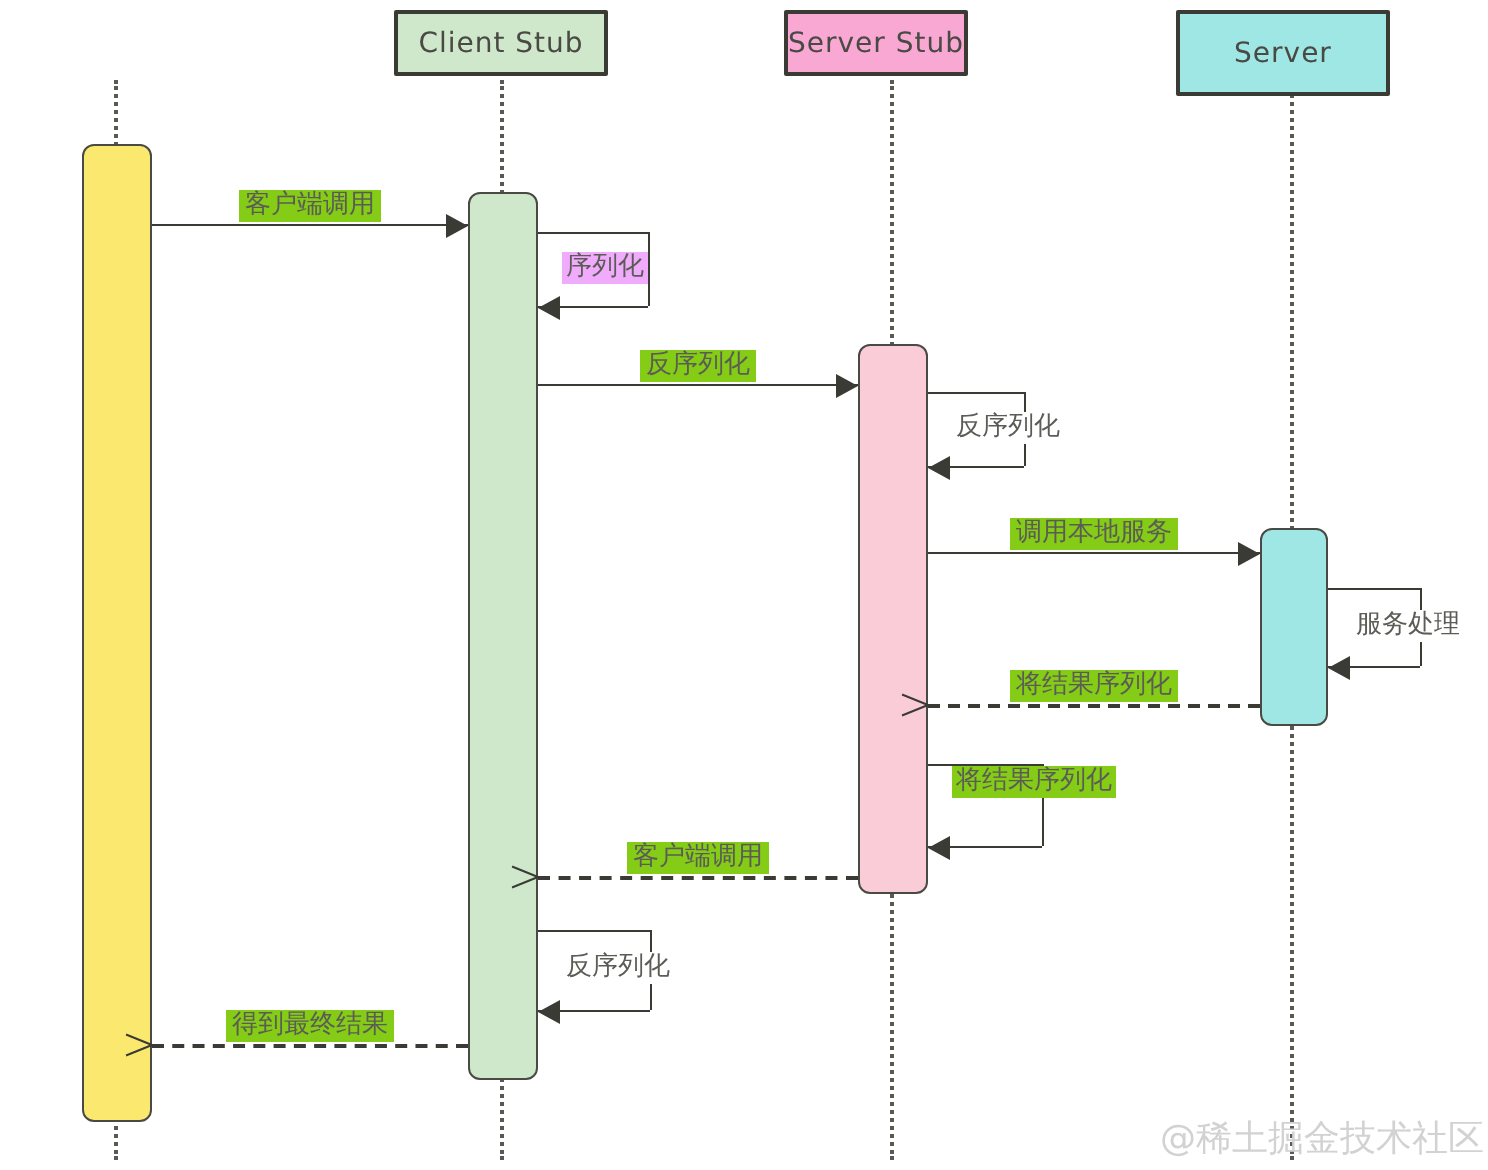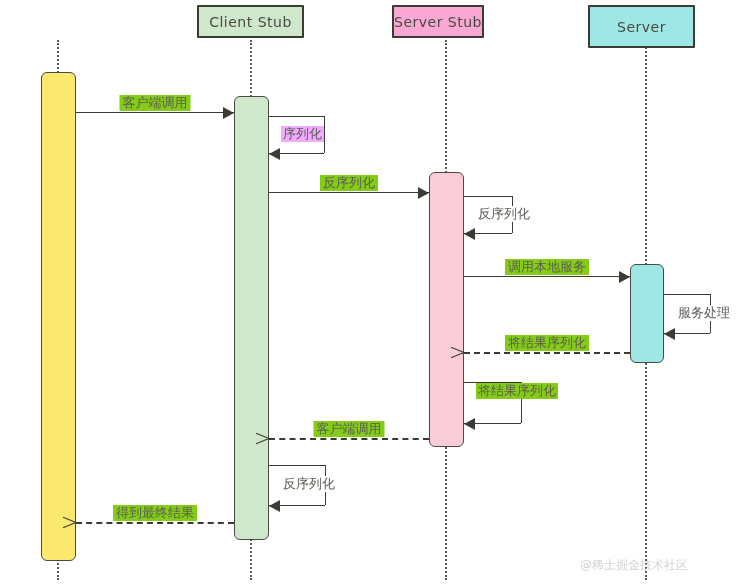--- a/index.html
+++ b/index.html
@@ -98,21 +98,21 @@
   }
   .self-label {
     position: absolute;
     font-size: 13px;
     color: #5c5c57;
     white-space: nowrap;
     line-height: 16px;
   }
   .watermark {
     position: absolute;
-    font-size: 12px;
+    font-size: 18px;
     color: #d2d2d2;
     white-space: nowrap;
   }
 </style>
 </head>
 <body>
 
 <div id="canvas">
     <div class="lifeline" style="left: 57px; top: 40px; height: 540px; z-index: 1;"></div>
     <div class="lifeline" style="left: 250px; top: 40px; height: 540px; z-index: 1;"></div>

